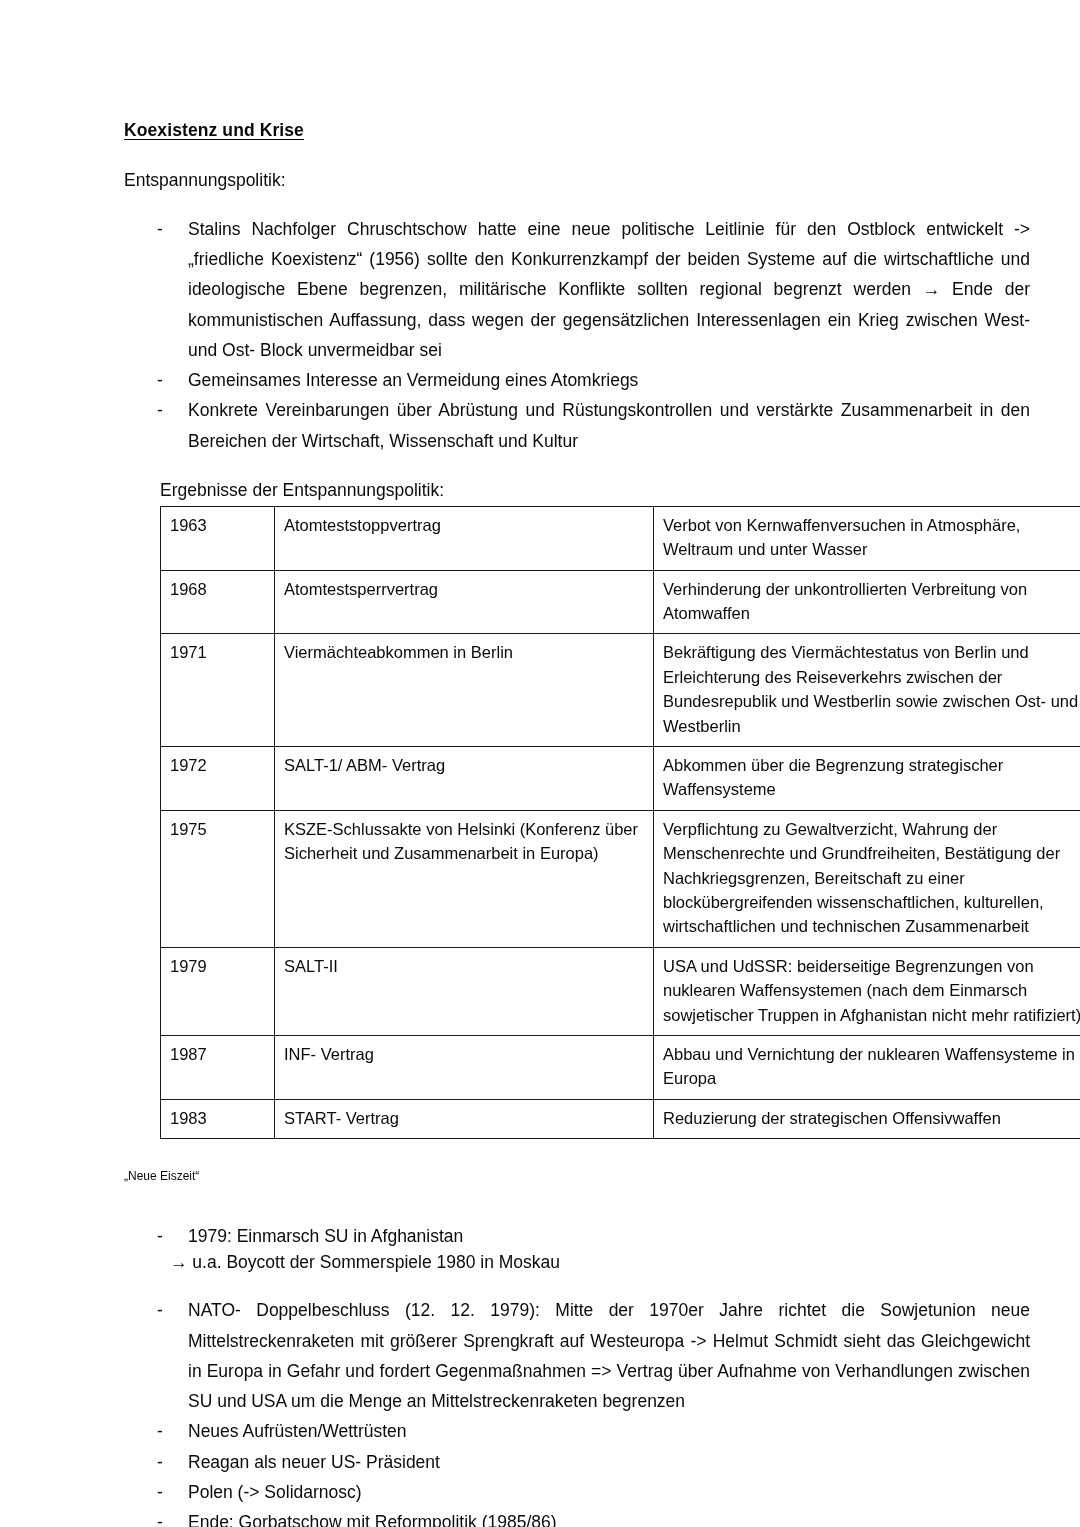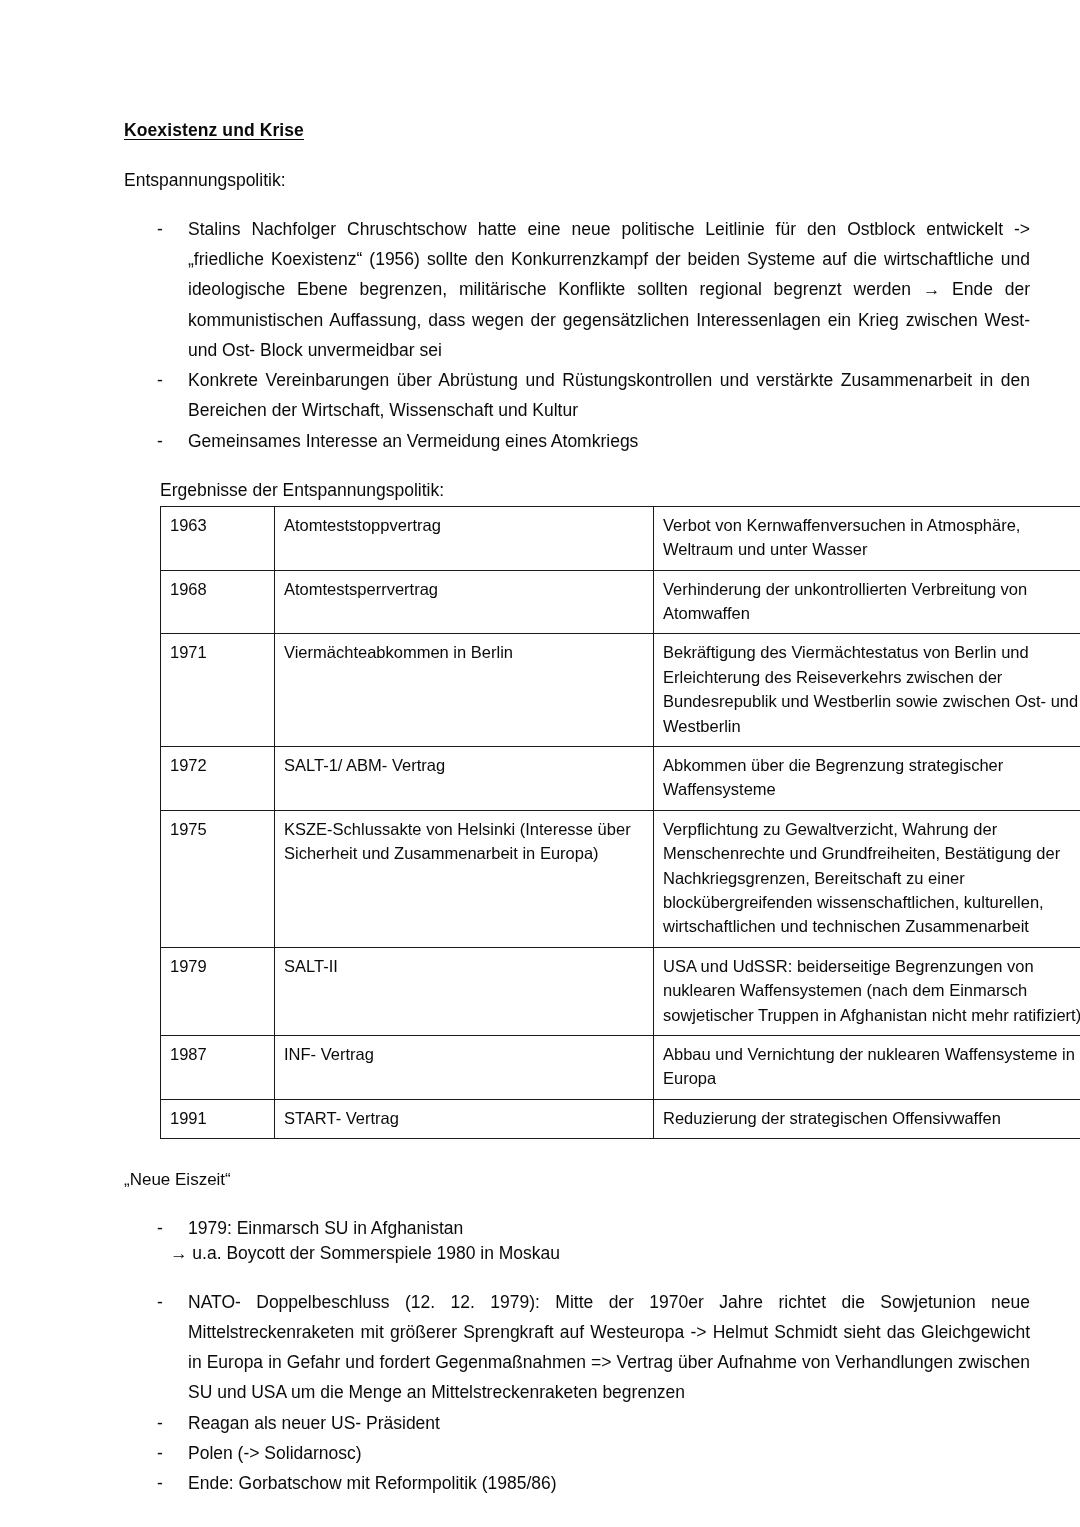--- a/index.html
+++ b/index.html
@@ -75,23 +75,23 @@
     vertical-align: top;
     padding: 6px 14px 8px 9px;
     font-size: 16.5px;
     line-height: 1.48;
   }
   table.results td.c-year { width: 90px; }
   table.results td.c-name { width: 355px; }
   table.results td.c-desc { width: 425px; }
 
   .subhead {
-    font-size: 17px;
+    font-size: 12px;
     line-height: 1.25;
-    margin: 30px 0 22px 0;
+    margin: 30px 0 37px 0;
   }
   .arrow-line {
     font-size: 17.5px;
     line-height: 1.25;
     margin: 0 0 22px 46px;
   }
   .para-li {
     text-align: justify;
   }
 </style>
@@ -99,22 +99,22 @@
 <body>
 
 <div class="page">
 
   <h1 class="doc-title">Koexistenz und Krise</h1>
 
   <p class="lead">Entspannungspolitik:</p>
 
   <ul class="bullets tight">
     <li class="para-li">Stalins Nachfolger Chruschtschow hatte eine neue politische Leitlinie für den Ostblock entwickelt -&gt; „friedliche Koexistenz“ (1956) sollte den Konkurrenzkampf der beiden Systeme auf die wirtschaftliche und ideologische Ebene begrenzen, militärische Konflikte sollten regional begrenzt werden → Ende der kommunistischen Auffassung, dass wegen der gegensätzlichen Interessenlagen ein Krieg zwischen West- und Ost- Block unvermeidbar sei</li>
+    <li>Gemeinsames Interesse an Vermeidung eines Atomkriegs</li>
     <li>Konkrete Vereinbarungen über Abrüstung und Rüstungskontrollen und verstärkte Zusammenarbeit in den Bereichen der Wirtschaft, Wissenschaft und Kultur</li>
-    <li>Gemeinsames Interesse an Vermeidung eines Atomkriegs</li>
   </ul>
 
   <p class="section-label">Ergebnisse der Entspannungspolitik:</p>
 
   <table class="results">
     <tbody>
       <tr>
         <td class="c-year">1963</td>
         <td class="c-name">Atomteststoppvertrag</td>
         <td class="c-desc">Verbot von Kernwaffenversuchen in Atmosphäre, Weltraum und unter Wasser</td>
@@ -129,49 +129,50 @@
         <td class="c-name">Viermächteabkommen in Berlin</td>
         <td class="c-desc">Bekräftigung des Viermächtestatus von Berlin und Erleichterung des Reiseverkehrs zwischen der Bundesrepublik und Westberlin sowie zwischen Ost- und Westberlin</td>
       </tr>
       <tr>
         <td class="c-year">1972</td>
         <td class="c-name">SALT-1/ ABM- Vertrag</td>
         <td class="c-desc">Abkommen über die Begrenzung strategischer Waffensysteme</td>
       </tr>
       <tr>
         <td class="c-year">1975</td>
-        <td class="c-name">KSZE-Schlussakte von Helsinki (Interesse über Sicherheit und Zusammenarbeit in Europa)</td>
+        <td class="c-name">KSZE-Schlussakte von Helsinki (Konferenz über Sicherheit und Zusammenarbeit in Europa)</td>
         <td class="c-desc">Verpflichtung zu Gewaltverzicht, Wahrung der Menschenrechte und Grundfreiheiten, Bestätigung der Nachkriegsgrenzen, Bereitschaft zu einer blockübergreifenden wissenschaftlichen, kulturellen, wirtschaftlichen und technischen Zusammenarbeit</td>
       </tr>
       <tr>
         <td class="c-year">1979</td>
         <td class="c-name">SALT-II</td>
         <td class="c-desc">USA und UdSSR: beiderseitige Begrenzungen von nuklearen Waffensystemen (nach dem Einmarsch sowjetischer Truppen in Afghanistan nicht mehr ratifiziert)</td>
       </tr>
       <tr>
         <td class="c-year">1987</td>
         <td class="c-name">INF- Vertrag</td>
         <td class="c-desc">Abbau und Vernichtung der nuklearen Waffensysteme in Europa</td>
       </tr>
       <tr>
-        <td class="c-year">1991</td>
+        <td class="c-year">1983</td>
         <td class="c-name">START- Vertrag</td>
         <td class="c-desc">Reduzierung der strategischen Offensivwaffen</td>
       </tr>
     </tbody>
   </table>
 
   <p class="subhead">„Neue Eiszeit“</p>
 
   <ul class="bullets">
     <li>1979: Einmarsch SU in Afghanistan</li>
   </ul>
 
   <p class="arrow-line">→ u.a. Boycott der Sommerspiele 1980 in Moskau</p>
 
   <ul class="bullets">
     <li class="para-li">NATO- Doppelbeschluss (12. 12. 1979): Mitte der 1970er Jahre richtet die Sowjetunion neue Mittelstreckenraketen mit größerer Sprengkraft auf Westeuropa -&gt; Helmut Schmidt sieht das Gleichgewicht in Europa in Gefahr und fordert Gegenmaßnahmen =&gt; Vertrag über Aufnahme von Verhandlungen zwischen SU und USA um die Menge an Mittelstreckenraketen begrenzen</li>
+    <li>Neues Aufrüsten/Wettrüsten</li>
     <li>Reagan als neuer US- Präsident</li>
     <li>Polen (-&gt; Solidarnosc)</li>
     <li>Ende: Gorbatschow mit Reformpolitik (1985/86)</li>
   </ul>
 
 </div>
 
 </body></html>

